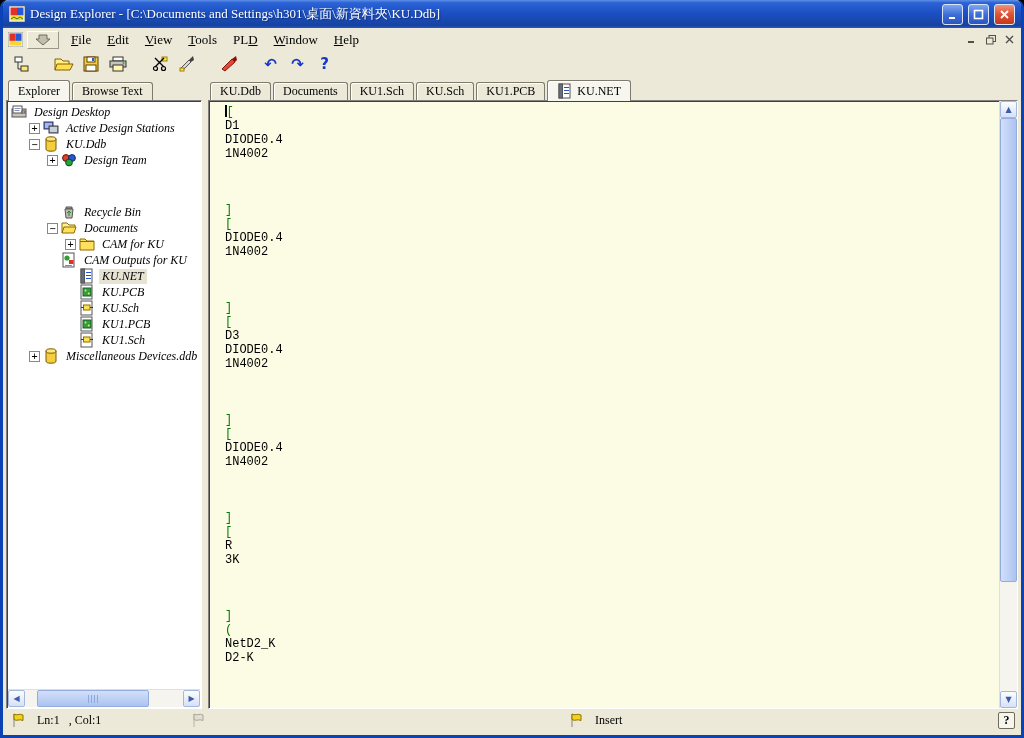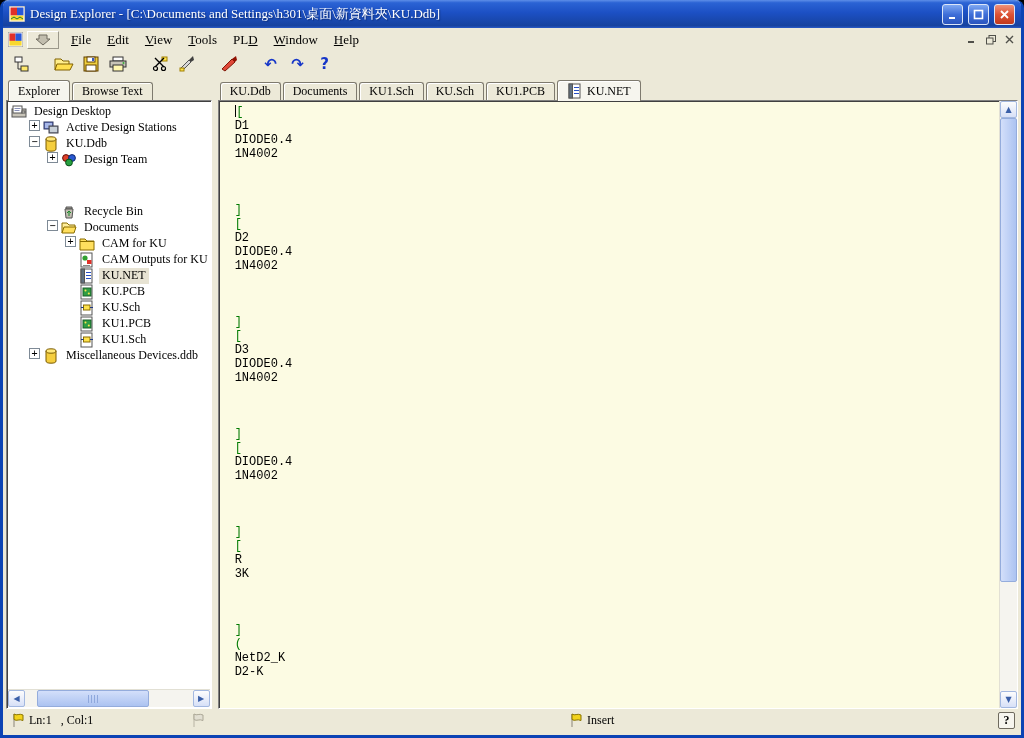--- a/index.html
+++ b/index.html
@@ -40,21 +40,21 @@
   .tabstrip{flex:0 0 21px;display:flex;align-items:flex-end;padding-left:2px;position:relative;z-index:2;}
   .tab{height:18px;margin-top:3px;margin-right:2px;padding:0 9px;display:flex;align-items:center;gap:4px;
     font-size:12px;background:#ECE9D8;border:1px solid #7E7A6E;border-bottom:none;border-radius:3px 3px 0 0;
     box-shadow:inset 1px 1px 0 #fff;white-space:nowrap;}
   .tab.active{height:21px;margin-top:0;background:#F6F5EE;margin-bottom:-1px;z-index:3;}
   .sunken{border:1px solid #808080;border-right-color:#fff;border-bottom-color:#fff;
     box-shadow:inset 1px 1px 0 #404040;}
   
   .tree-box{flex:1;display:flex;flex-direction:column;background:#fff;min-height:0;}
   .tree{flex:1;overflow:hidden;padding-top:3px;}
-  .tree-row{height:16px;display:flex;font-size:12px;white-space:nowrap;cursor:default;}
+  .tree-row{height:16px;display:flex;align-items:center;font-size:12px;white-space:nowrap;cursor:default;font-style:italic;}
   .expand{width:11px;height:11px;flex:0 0 11px;border:1px solid #7E8A96;background:#fff;color:#000;
     font-size:10px;line-height:9px;text-align:center;font-family:"DejaVu Sans Mono",monospace;margin-right:3px;}
   .expand-spacer{width:14px;flex:0 0 14px;}
   .tree-row .icn{width:16px;height:16px;margin-right:4px;flex:0 0 16px;}
   .tree-label{padding:0 3px;}
   .tree-label.selected{background:#E7E3D3;}
   
   .editor-box{flex:1;display:flex;min-height:0;background:#FCFBE3;}
   .editor-lines{flex:1;overflow:hidden;padding:4px 0 0 16px;
     font-family:"Liberation Mono","DejaVu Sans Mono",monospace;font-size:12px;line-height:14px;color:#000;}
@@ -69,21 +69,21 @@
     color:#3A5FA8;font-size:8px;font-family:"DejaVu Sans",sans-serif;}
   .sb-track{flex:1;position:relative;}
   .sb-thumb-v{position:absolute;left:0;right:0;top:0;height:81%;
     background:linear-gradient(90deg,#D3DFFA,#ACC3F1);border:1px solid #94ACDC;border-radius:2px;}
   .sb-thumb-h{position:absolute;top:0;bottom:0;left:12px;width:112px;
     background:linear-gradient(180deg,#D3DFFA,#ACC3F1);border:1px solid #94ACDC;border-radius:2px;
     display:flex;align-items:center;justify-content:center;}
   .grip{width:10px;height:8px;background:repeating-linear-gradient(90deg,#8FA8DC 0 1px,transparent 1px 3px);}
   
   .statusbar{height:26px;flex:0 0 26px;position:relative;background:#ECE9D8;font-size:12px;}
-  .st-item{position:absolute;top:4px;display:flex;align-items:center;gap:4px;white-space:pre;justify-content:flex-end;}
+  .st-item{position:absolute;top:4px;display:flex;align-items:center;gap:12px;white-space:pre;justify-content:flex-end;}
   .help-badge{position:absolute;right:6px;top:3px;width:17px;height:17px;border:1px solid #6E6A5E;
     border-radius:2px;background:#F6F5EE;display:flex;align-items:center;justify-content:center;
     font-weight:bold;font-size:12px;color:#000;}
 </style>
 </head>
 <body>
 
 <div class="window">
 
   <div class="titlebar">
@@ -322,21 +322,21 @@
             <div class="tree-row" style="padding-left: 58px;">
               <span class="expand">+</span>
               <span class="icn">
                 <svg width="16" height="16" viewBox="0 0 16 16">
                   <path d="M1 3 h5 l2 2 h7 v9 H1 Z" fill="#FFDF5E" stroke="#8A6D00"></path>
                   <path d="M1 5.5 h14" stroke="#8A6D00"></path>
                 </svg>
               </span>
               <span class="tree-label">CAM for KU</span>
             </div>
-            <div class="tree-row" style="padding-left: 58px;">
+            <div class="tree-row" style="padding-left: 40px;">
               <span class="expand-spacer"></span>
               <span class="icn">
                 <svg width="16" height="16" viewBox="0 0 16 16">
                   <rect x="2" y="1" width="11" height="14" fill="#fff" stroke="#555"></rect>
                   <circle cx="6" cy="6" r="2.6" fill="#30A030"></circle>
                   <rect x="8" y="8" width="4.5" height="4" fill="#E03028"></rect>
                   <path d="M4 13.5 h7" stroke="#888"></path>
                 </svg>
               </span>
               <span class="tree-label">CAM Outputs for KU</span>
@@ -453,21 +453,20 @@
         <div class="editor-lines" id="editor-lines">
             <div class="eline grn"><span class="caret"></span>[</div>
             <div class="eline">D1</div>
             <div class="eline">DIODE0.4</div>
             <div class="eline">1N4002</div>
             <div class="eline"></div>
             <div class="eline"></div>
             <div class="eline"></div>
             <div class="eline grn">]</div>
             <div class="eline grn">[</div>
-            <div class="eline">D2</div>
             <div class="eline">DIODE0.4</div>
             <div class="eline">1N4002</div>
             <div class="eline"></div>
             <div class="eline"></div>
             <div class="eline"></div>
             <div class="eline grn">]</div>
             <div class="eline grn">[</div>
             <div class="eline">D3</div>
             <div class="eline">DIODE0.4</div>
             <div class="eline">1N4002</div>

